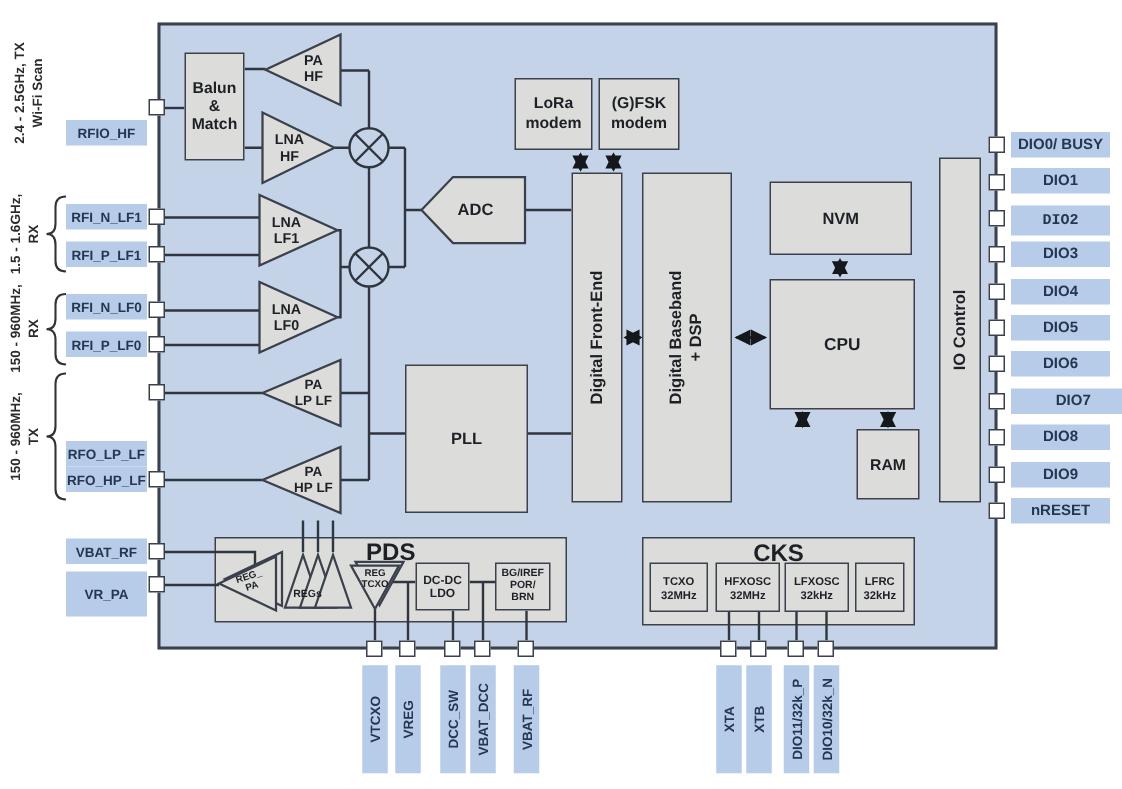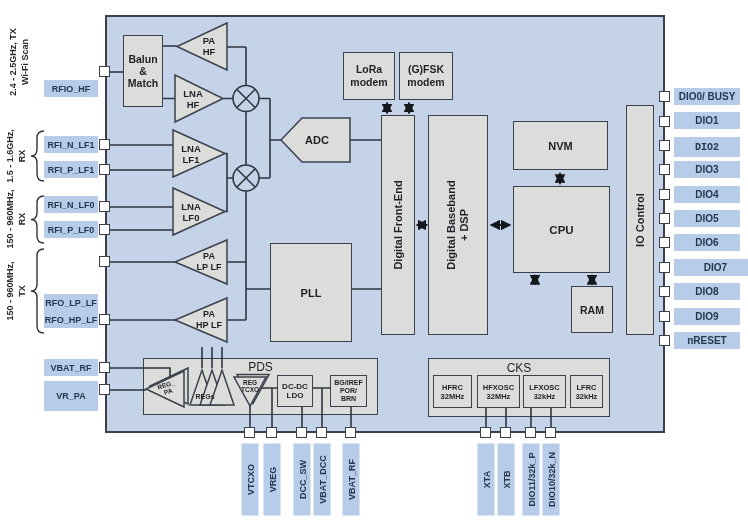--- a/index.html
+++ b/index.html
@@ -6,21 +6,21 @@
   #canvas{position:relative;width:748px;height:526px;background:#fff;overflow:hidden;
           font-family:"Liberation Sans", sans-serif;}
   .chip{position:absolute;left:105px;top:15px;width:560px;height:418px;
         background:#c5d3e8;border:2px solid #3a414c;box-sizing:border-box;}
   .bigbox{position:absolute;background:#dcdcda;border:1.5px solid #3a414c;box-sizing:border-box;}
   .blk{position:absolute;background:#dcdcda;border:1.5px solid #3a414c;box-sizing:border-box;
        display:flex;align-items:center;justify-content:center;text-align:center;
        white-space:pre-line;color:#1d2126;font-weight:bold;}
   .lbl{position:absolute;display:flex;align-items:center;justify-content:center;text-align:center;
        white-space:pre-line;color:#1d2126;font-weight:bold;}
-  .boxtitle{position:absolute;text-align:center;font-weight:normal;font-size:12px;color:#1d2126;}
+  .boxtitle{position:absolute;text-align:center;font-weight:bold;font-size:16px;color:#1d2126;}
   .pin{position:absolute;background:#b6cce8;color:#253750;font-weight:bold;box-sizing:border-box;
        display:flex;align-items:center;justify-content:center;white-space:nowrap;}
   .sq{position:absolute;width:11px;height:11px;background:#ffffff;border:1.5px solid #3a414c;box-sizing:border-box;}
   .rot{transform:rotate(-90deg);}
   .side{position:absolute;color:#2b2b2b;text-align:center;font-weight:bold;font-size:9px;
         line-height:11.5px;transform:rotate(-90deg);white-space:nowrap;}
   svg{position:absolute;left:0;top:0;}
 </style>
 </head>
 <body>
@@ -128,21 +128,21 @@
   <div class="lbl" style="left:190px;top:391px;width:30px;height:10px;font-size:7px;">REGs</div>
   <div class="lbl" style="left:236px;top:378px;width:28px;height:15px;font-size:6.5px;line-height:7px;">REG
 TCXO</div>
   <div class="blk" style="left:277px;top:375px;width:36px;height:32px;font-size:8px;line-height:9px;">DC-DC
 LDO</div>
   <div class="blk" style="left:330px;top:375px;width:37px;height:32px;font-size:7px;line-height:8px;">BG/IREF
 POR/
 BRN</div>
 
   <div class="boxtitle" style="left:428px;top:361px;width:182px;">CKS</div>
-  <div class="blk" style="left:433px;top:375px;width:39px;height:33px;font-size:7.5px;line-height:9px;">HFRC
+  <div class="blk" style="left:433px;top:375px;width:39px;height:33px;font-size:7.5px;line-height:9px;">TCXO
 32MHz</div>
   <div class="blk" style="left:477px;top:375px;width:43px;height:33px;font-size:7.5px;line-height:9px;">HFXOSC
 32MHz</div>
   <div class="blk" style="left:523px;top:375px;width:43px;height:33px;font-size:7.5px;line-height:9px;">LFXOSC
 32kHz</div>
   <div class="blk" style="left:570px;top:375px;width:33px;height:33px;font-size:7.5px;line-height:9px;">LFRC
 32kHz</div>
 
   <div class="lbl" style="left:193px;top:31px;width:32px;height:30px;font-size:9.5px;line-height:11px;">PA
 HF</div>

